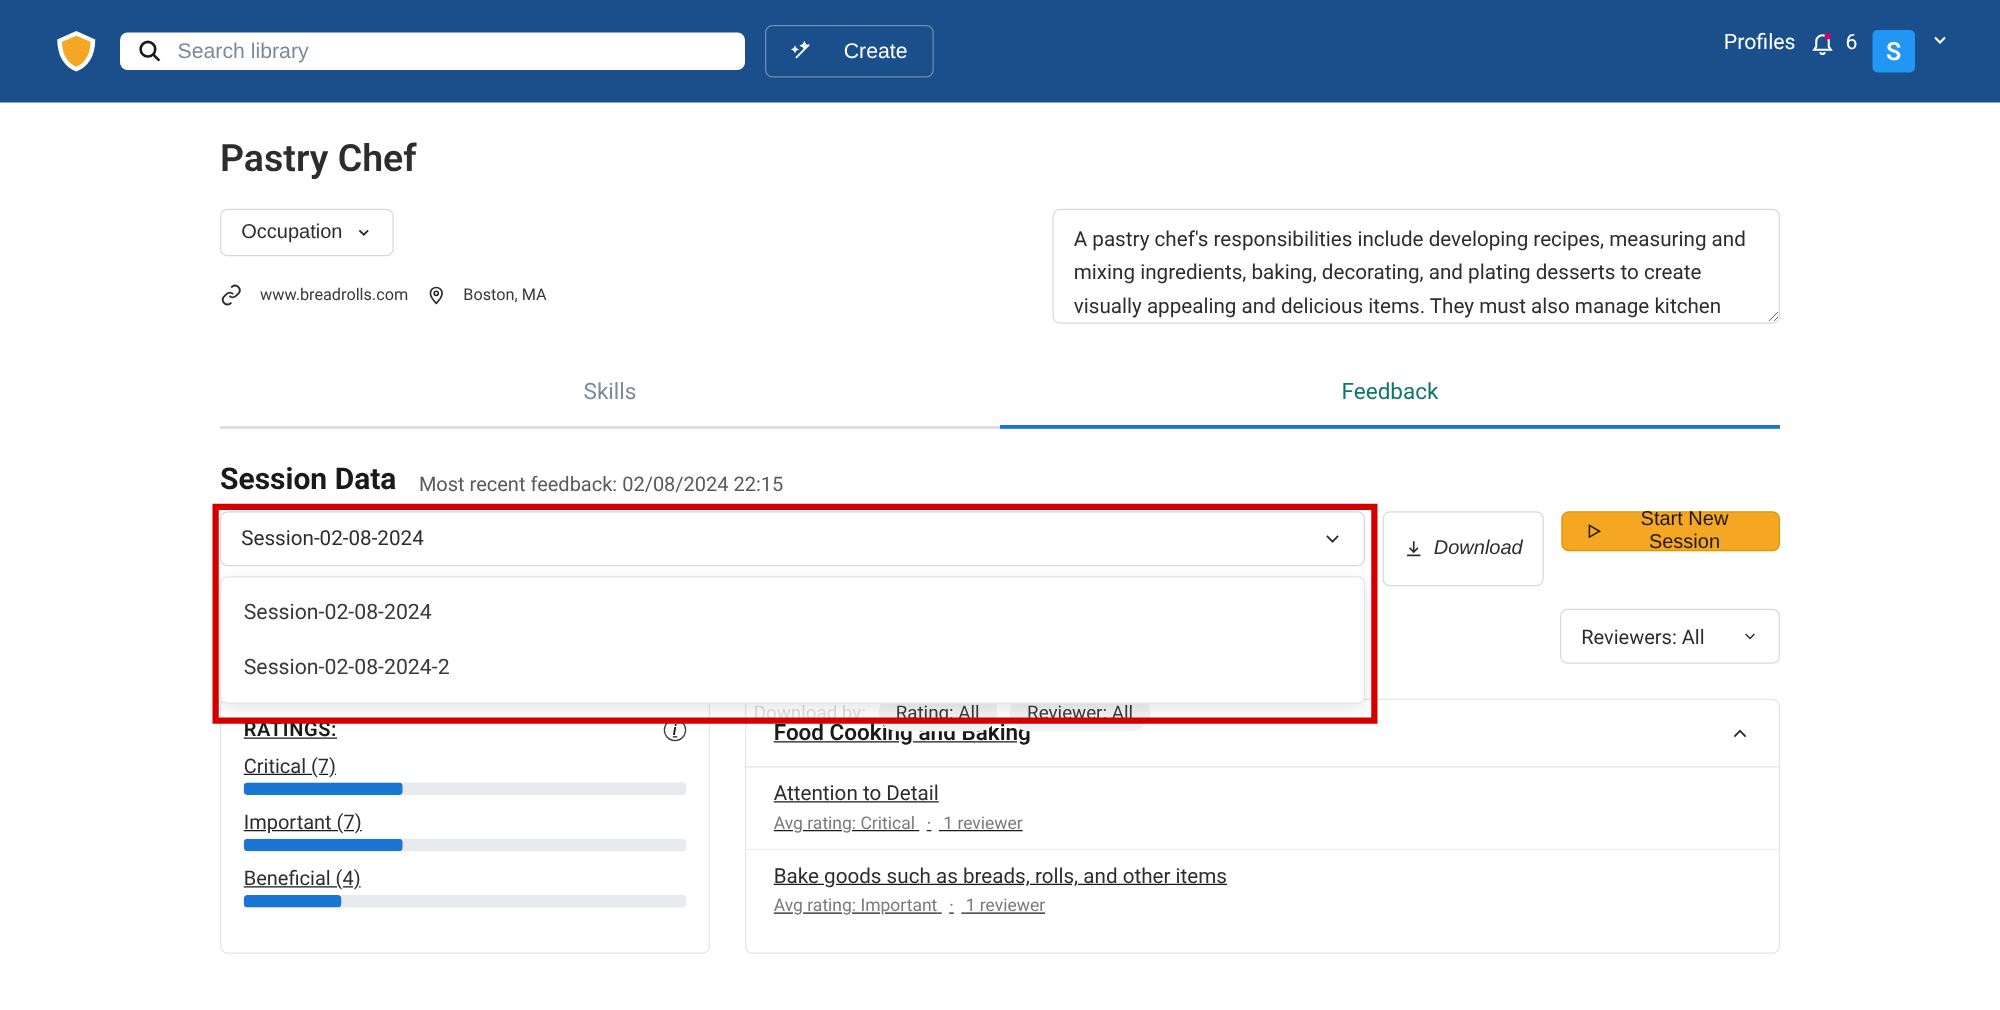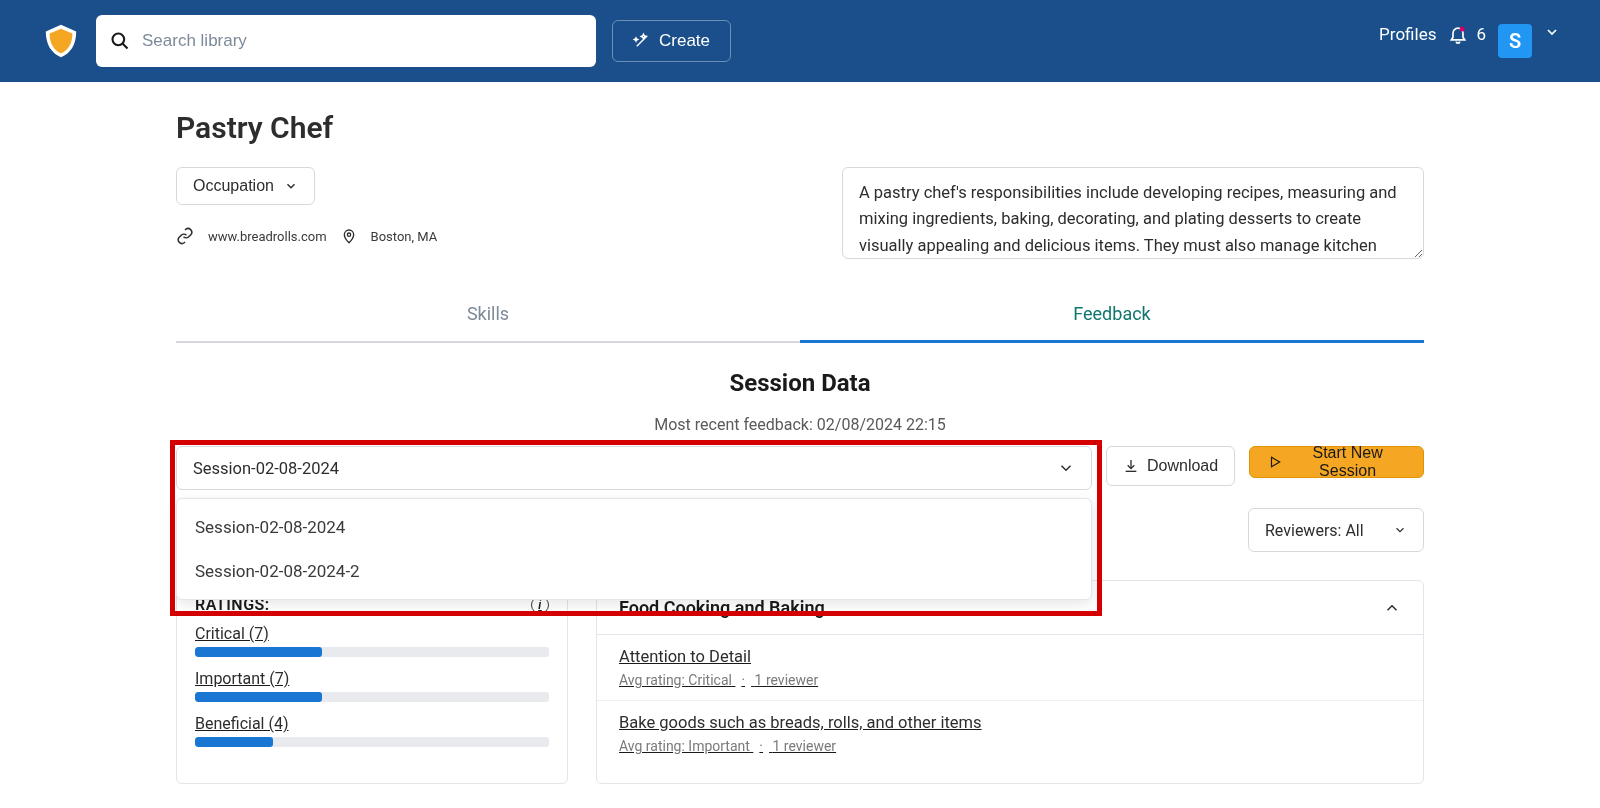--- a/index.html
+++ b/index.html
@@ -24,38 +24,38 @@
   .logo {
     width: 38px; height: 38px;
     display:flex; align-items:center; justify-content:center;
   }
   .search-wrap {
     background:#fff;
     border-radius:6px;
     display:flex;
     align-items:center;
     width:500px;
-    height:52px;
+    height:30px;
     padding:4px 14px;
     gap:12px;
   }
   .search-wrap input {
     border:none; outline:none; flex:1;
     font-size:17px; color:#333;
   }
   .search-wrap input::placeholder { color:#7d8a99; }
   .create-btn {
     border:1px solid #6b8fb5;
     background:transparent;
     color:#fff;
     height:42px;
     padding:0 20px;
     border-radius:6px;
     font-size:17px;
-    display:flex; align-items:center; gap:8px;
+    display:flex; align-items:center; gap:24px;
     cursor:pointer;
   }
   .nav-right {
     margin-left:auto;
     display:flex;
     align-items:flex-start;
     gap:12px;
     color:#fff;
     font-size:17px;
   }
@@ -140,23 +140,22 @@
     border-bottom:3px solid transparent;
     margin-bottom:-2px;
   }
   .tab.active {
     color:#0f766e;
     border-bottom-color:#1976d2;
   }
 
   
   .session-head {
-    display:flex; align-items:center; gap:18px;
+    display:flex; align-items:flex-end; gap:18px;
     margin-top:26px;
-    flex-direction:column;
   }
   .session-head h2 {
     font-size:24px; font-weight:700; color:#1a1a1a;
   }
   .session-head .recent {
     font-size:16px; color:#5a5a5a;
   }
 
   
   .controls-row {
@@ -202,29 +201,30 @@
     padding:6px 0;
   }
   .session-dropdown .opt {
     padding:12px 18px;
     font-size:17px;
     color:#3a3a3a;
     cursor:pointer;
   }
 
   .download-btn {
-    height:40px;
+    height:60px;
     border:1px solid #d5d9de;
     background:#fff;
     border-radius:6px;
     padding:0 16px;
     font-size:16px;
     display:flex; align-items:center; gap:8px;
     cursor:pointer;
     color:#2d2d2d;
+    font-style:italic;
   }
   .start-btn {
     height:32px;
     background:#f5a623;
     border:1px solid #e09400;
     border-radius:6px;
     padding:0 18px;
     font-size:16px;
     display:flex; align-items:center; gap:8px;
     cursor:pointer;

